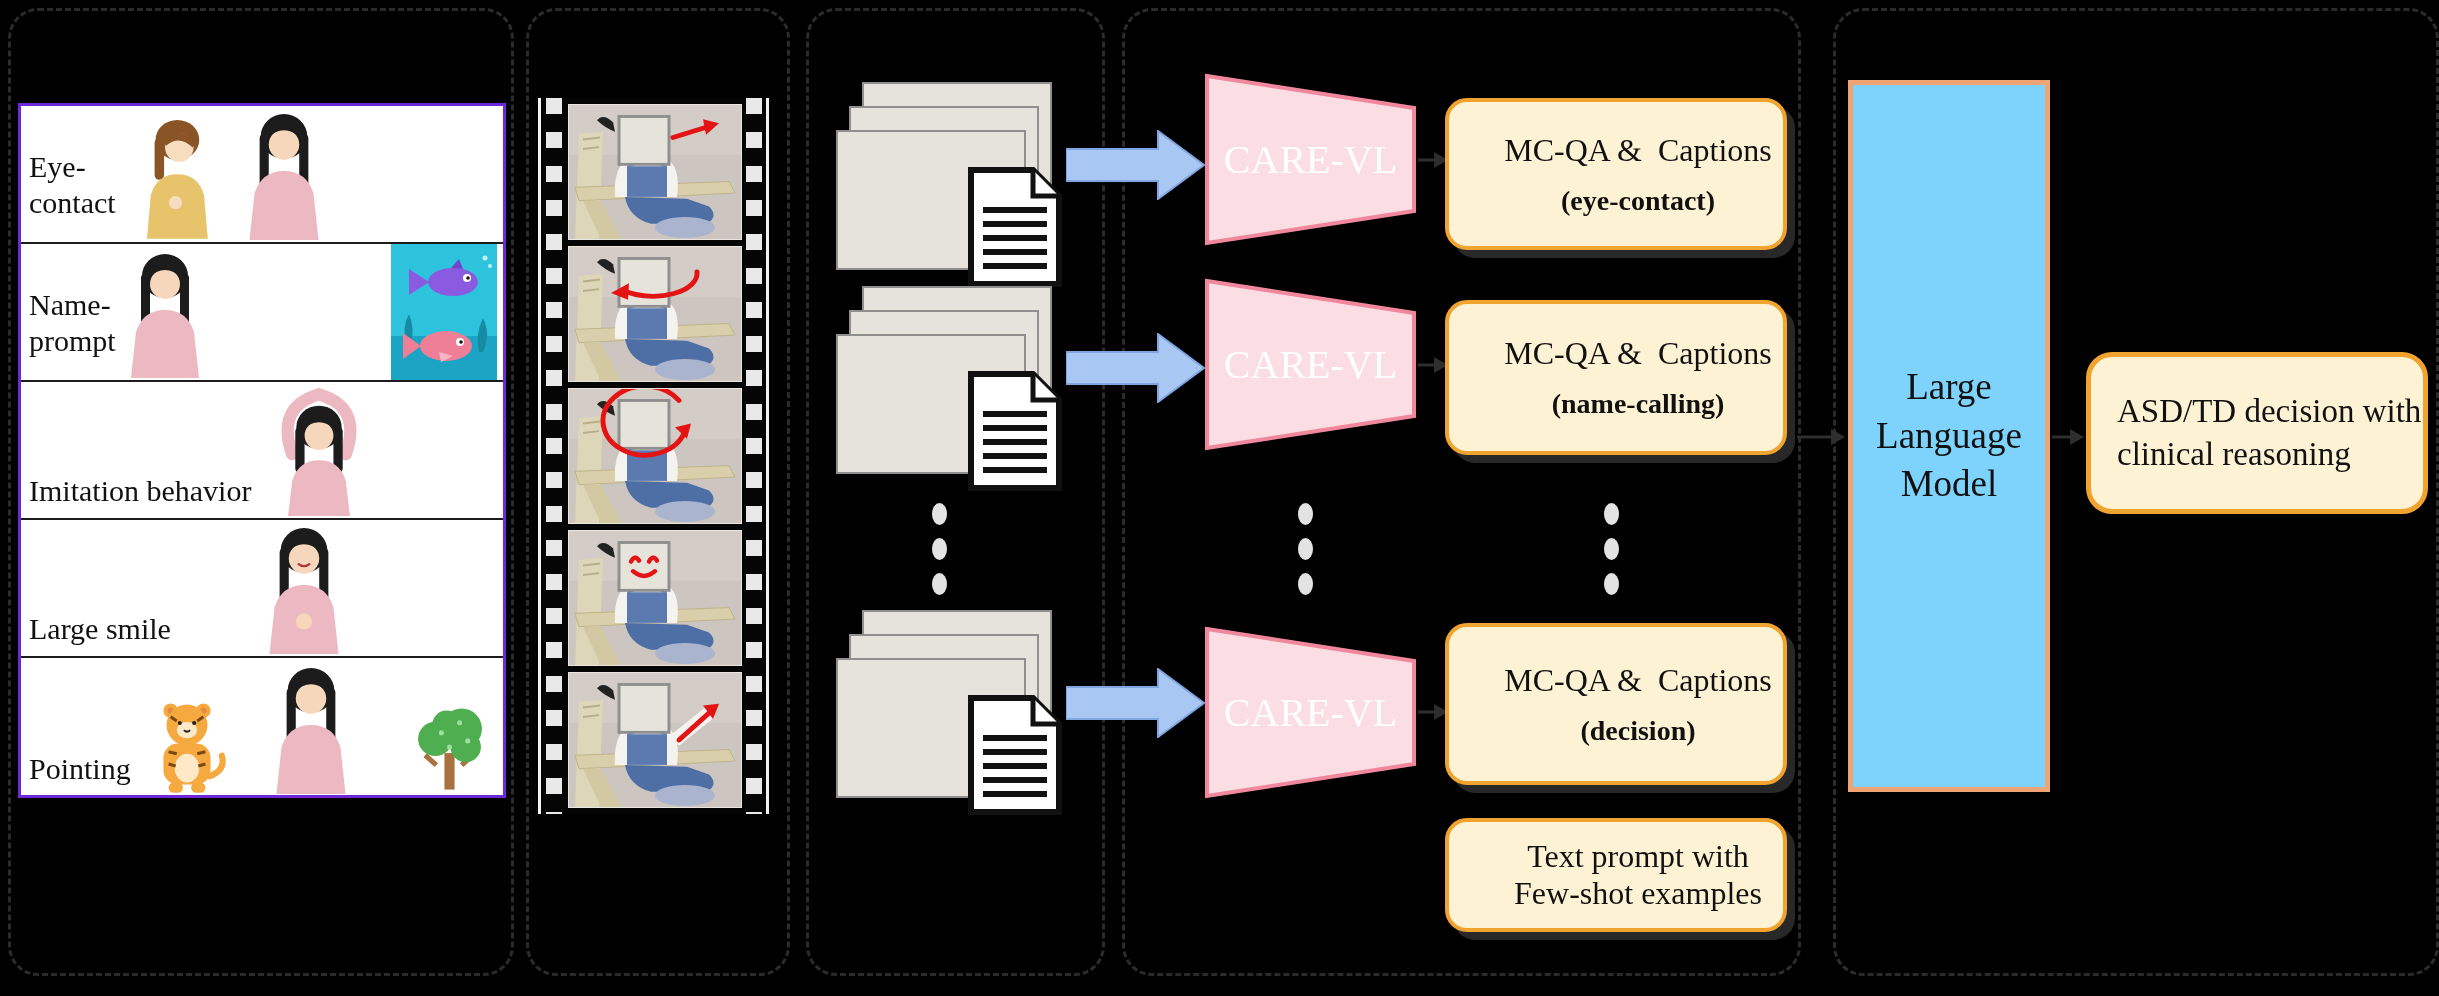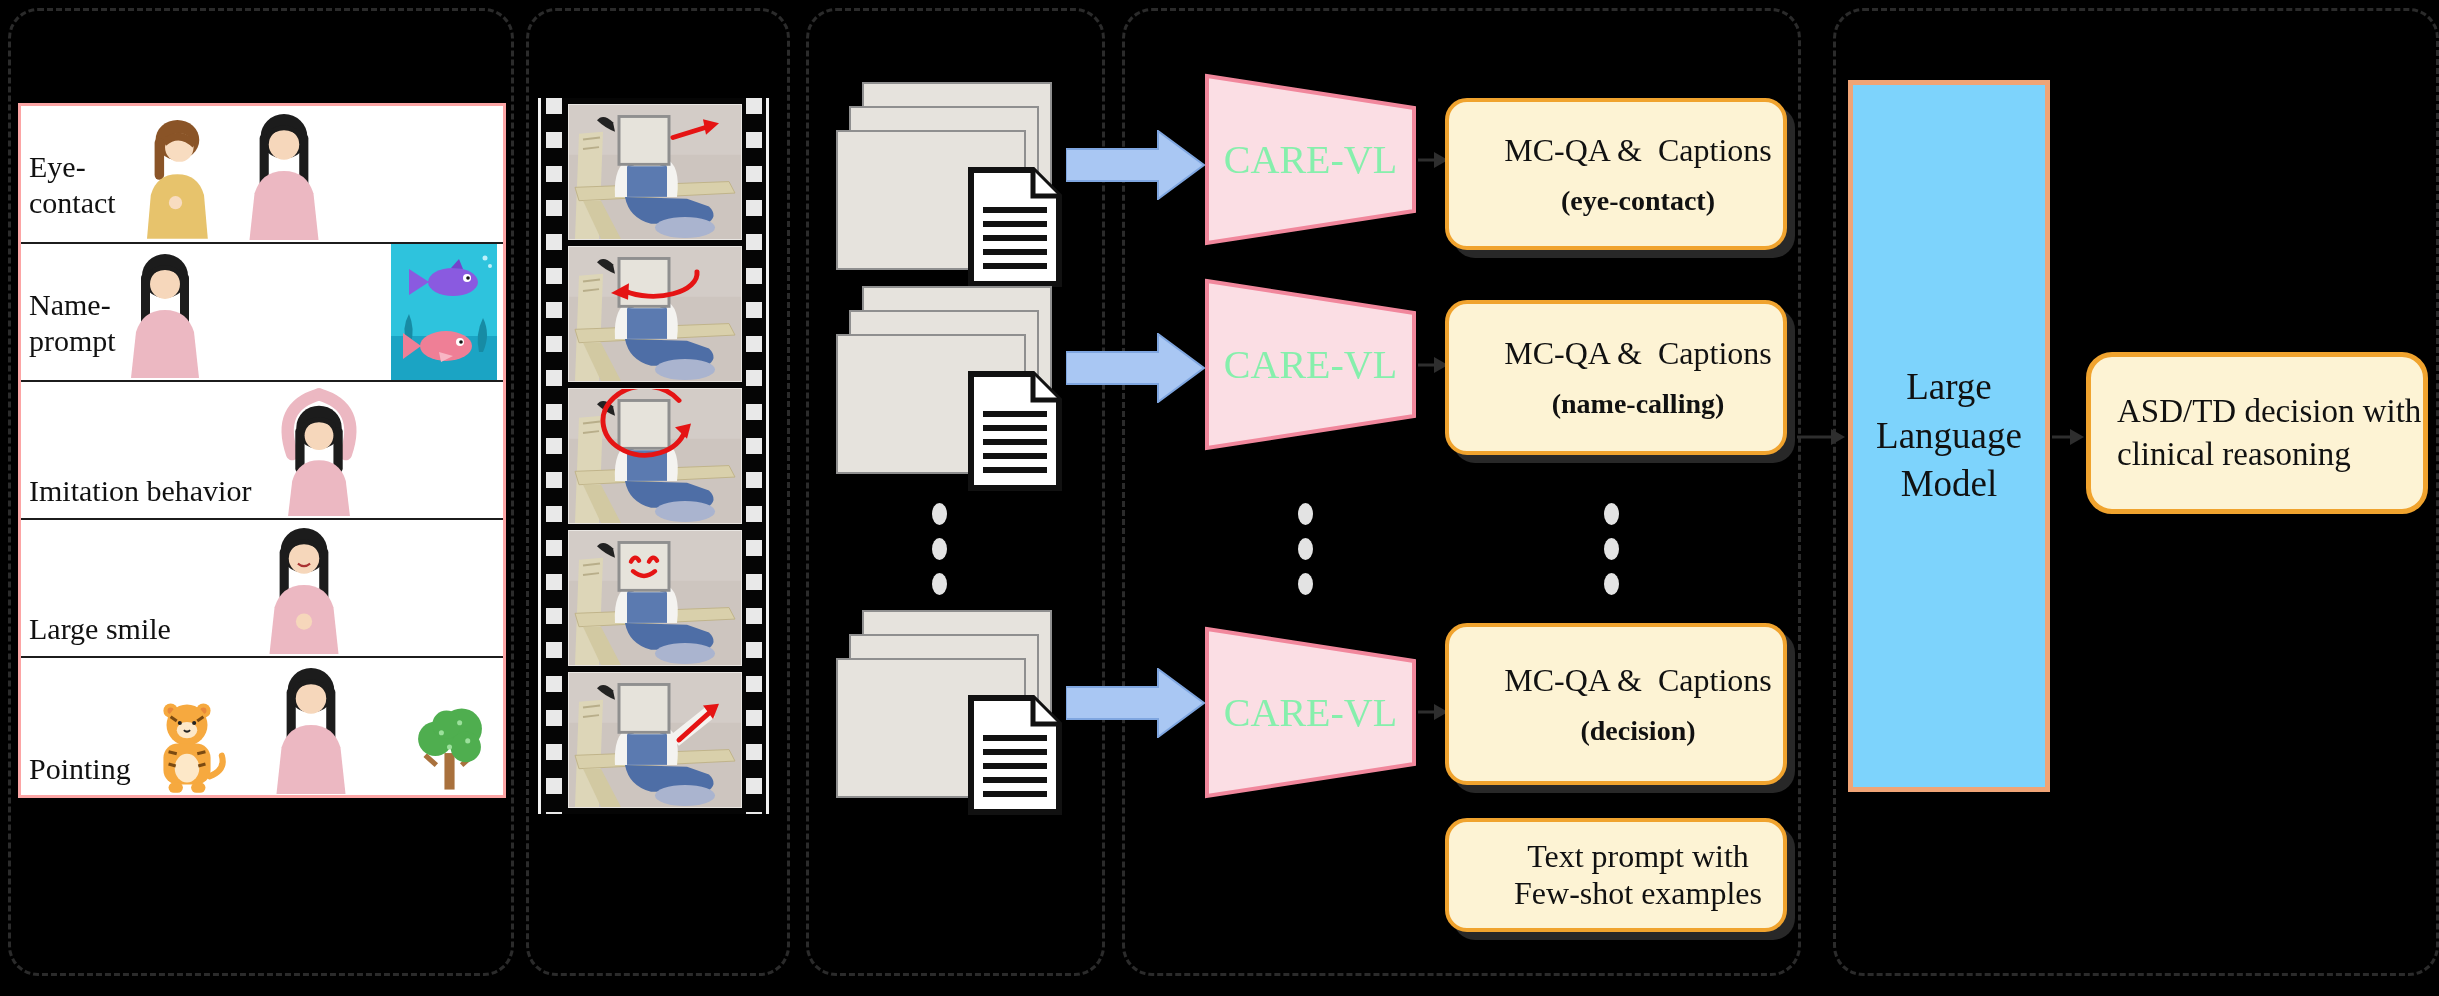--- a/index.html
+++ b/index.html
@@ -4,21 +4,21 @@
 <style>
   html,body{margin:0;padding:0;background:#000;}
   .stage{position:relative;width:2439px;height:996px;background:#000;overflow:hidden;
          font-family:"Liberation Serif","DejaVu Serif",serif;color:#111;}
   .panel{position:absolute;top:8px;height:962px;border:3px dashed #2b2b2b;border-radius:30px;}
   .ml{white-space:pre-line;}
   .sp{white-space:pre-wrap;}
 
   
   .stim-table{position:absolute;left:18px;top:103px;width:488px;height:695px;background:#fff;
-              border:3px solid #fca5a5;box-sizing:border-box;}
+              border:3px solid #6d28d9;box-sizing:border-box;}
   .stim-row{position:relative;width:100%;height:138px;border-bottom:2px solid #1c1c1c;box-sizing:border-box;overflow:hidden;}
   .stim-row:last-child{border-bottom:none;}
   .stim-label{position:absolute;left:8px;bottom:8px;font-size:30px;line-height:1.22;color:#111;}
   .stim-label.two{bottom:20px;}
   .stim-img{position:absolute;bottom:2px;}
 
   
   .strip{position:absolute;left:538px;top:98px;width:232px;height:716px;background:#050505;}
   .strip-edge{position:absolute;top:0;width:3px;height:100%;background:#f2f2f2;}
   .sprockets{position:absolute;top:0;width:16px;height:100%;
@@ -30,21 +30,21 @@
   .page{position:absolute;width:190px;height:140px;background:#e6e3dd;border:2px solid #8f8f8f;box-sizing:border-box;}
   .doc{position:absolute;left:131px;top:84px;}
 
   
   .bluearrow{position:absolute;left:1066px;}
   .smallarrow{position:absolute;}
 
   
   .trap{position:absolute;left:1203px;width:215px;height:175px;}
   .trap-label{position:absolute;left:0;top:0;width:100%;height:100%;display:flex;align-items:center;
-              justify-content:center;font-size:40px;color:#86efac;}
+              justify-content:center;font-size:40px;color:#ffffff;}
 
   
   .ybox{position:absolute;left:1445px;width:342px;background:#fdf3d4;border:4px solid #f0a32e;border-radius:22px;
         box-shadow:8px 8px 0 rgba(115,115,115,.35);box-sizing:border-box;
         display:flex;flex-direction:column;align-items:center;justify-content:center;padding-left:44px;}
   .ybox .l1{font-size:32px;}
   .ybox .l2{font-size:28px;font-weight:bold;margin-top:16px;}
 
   
   .dots{position:absolute;width:16px;height:92px;display:flex;flex-direction:column;justify-content:space-between;}

